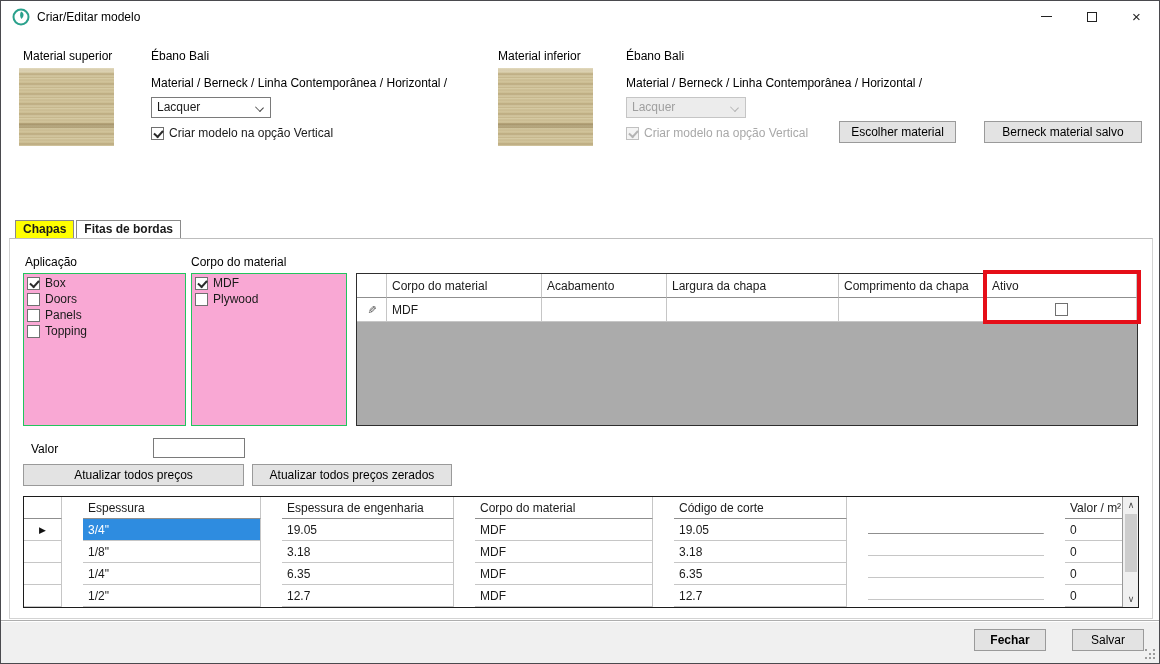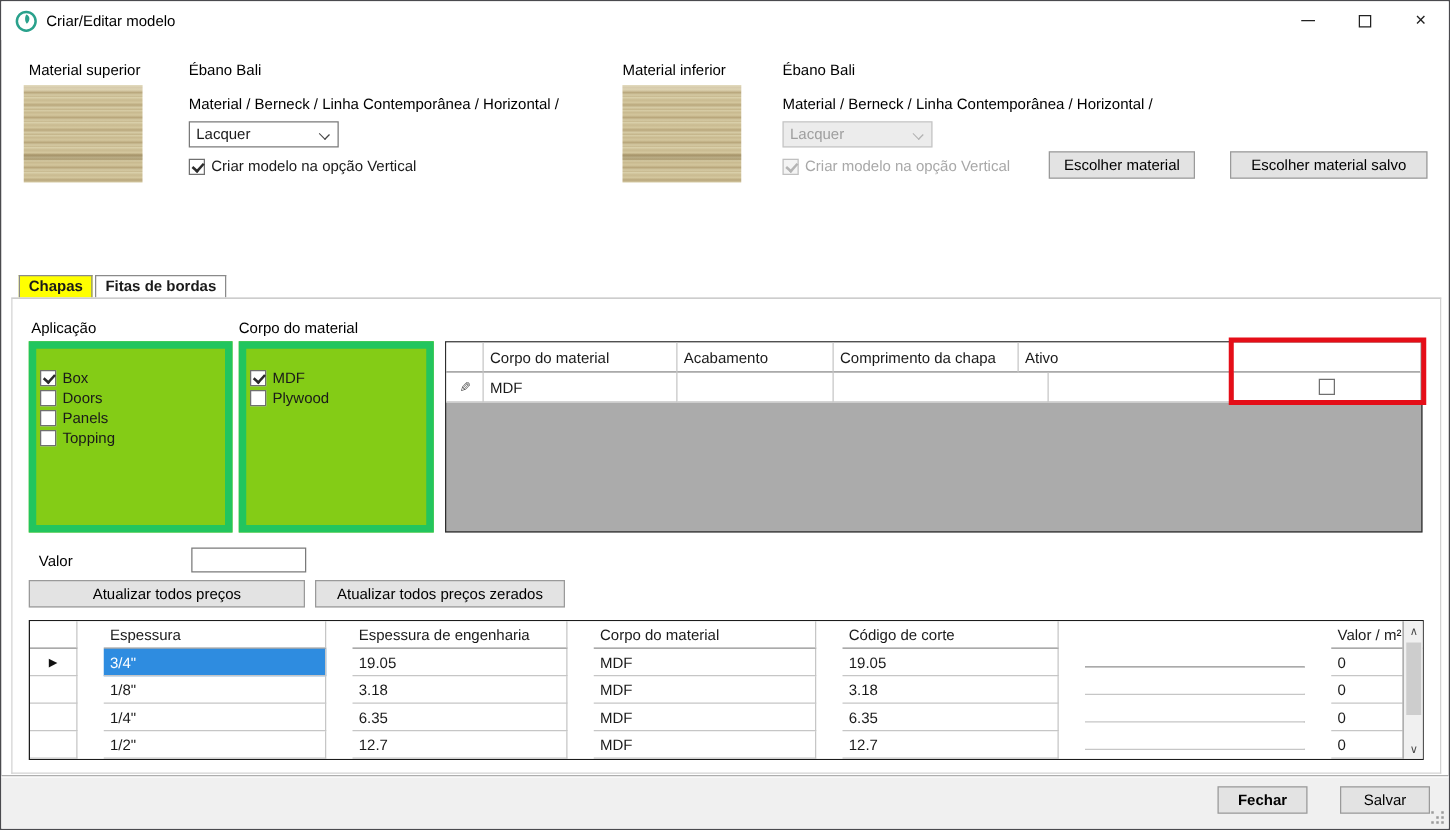--- a/index.html
+++ b/index.html
@@ -61,21 +61,21 @@
   .tab {
     height: 18px; line-height: 16px; padding: 0 7px; background: #fff;
     border: 1px solid #8a8a8a; border-bottom: none; margin-right: 2px; font-weight: bold;
   }
   .tab.active { background: #ffff00; }
   .tab-panel {
     position: absolute; left: 8px; top: 237px; width: 1144px; height: 381px;
     background: #fff; border: 1px solid #d3d3d3; border-top: 1px solid #bdbdbd;
   }
   
-  .listbox { position: absolute; background: #84cc16; border: 6px solid #22c55e; padding: 16px 1px; }
+  .listbox { position: absolute; background: #f9a8d4; border: 1px solid #22c55e; padding: 2px 1px; }
   .list-item { display: flex; align-items: center; gap: 5px; padding: 0 2px 2px 2px; height: 16px; }
   
   .grid { position: absolute; background: #fff; }
   .grow { display: flex; background: #fff; }
   .gcell {
     border-right: 1px solid #c6c6c6; border-bottom: 1px solid #c6c6c6;
     padding: 0 5px; display: flex; align-items: center; overflow: hidden; white-space: nowrap;
   }
   .gcell.header { border-bottom: 1px solid #8f8f8f; }
   .gcell.center { justify-content: center; }
@@ -162,21 +162,21 @@
   <div class="combo disabled" style="left:625px; top:96px;">
     <span>Lacquer</span>
     <span class="chev"></span>
   </div>
   <div class="checkrow disabled-text" style="left:625px; top:125px;">
     <span class="cb checked disabled"></span>
     <span>Criar modelo na opção  Vertical</span>
   </div>
 
   <button class="btn" style="left:838px; top:120px; width:117px; height:22px;">Escolher material</button>
-  <button class="btn" style="left:983px; top:120px; width:158px; height:22px;">Escolher material salvo</button>
+  <button class="btn" style="left:983px; top:120px; width:158px; height:22px;">Berneck material salvo</button>
 
   <div class="tabs">
     <div class="tab active">Chapas</div>
     <div class="tab">Fitas de bordas</div>
   </div>
   <div class="tab-panel"></div>
 
   <span class="lbl" style="left:24px; top:254px;">Aplicação</span>
   <div class="listbox" style="left:22px; top:272px; width:163px; height:153px;">
     <div class="list-item">
@@ -207,20 +207,21 @@
       <span class="cb"></span>
       <span>Plywood</span>
     </div>
   </div>
 
   <div class="grid grid1">
     <div class="grow">
       <div class="gcell header c1-0"></div>
       <div class="gcell header c1-1">Corpo do material</div>
       <div class="gcell header c1-2">Acabamento</div>
+      <div class="gcell header c1-3">Largura da chapa</div>
       <div class="gcell header c1-4">Comprimento da chapa</div>
       <div class="gcell header c1-5">Ativo</div>
     </div>
     <div class="grow">
       <div class="gcell c1-0 center">
           <span class="pencil">✎</span>
         </div>
       <div class="gcell c1-1">MDF</div>
       <div class="gcell c1-2"></div>
       <div class="gcell c1-3"></div>

